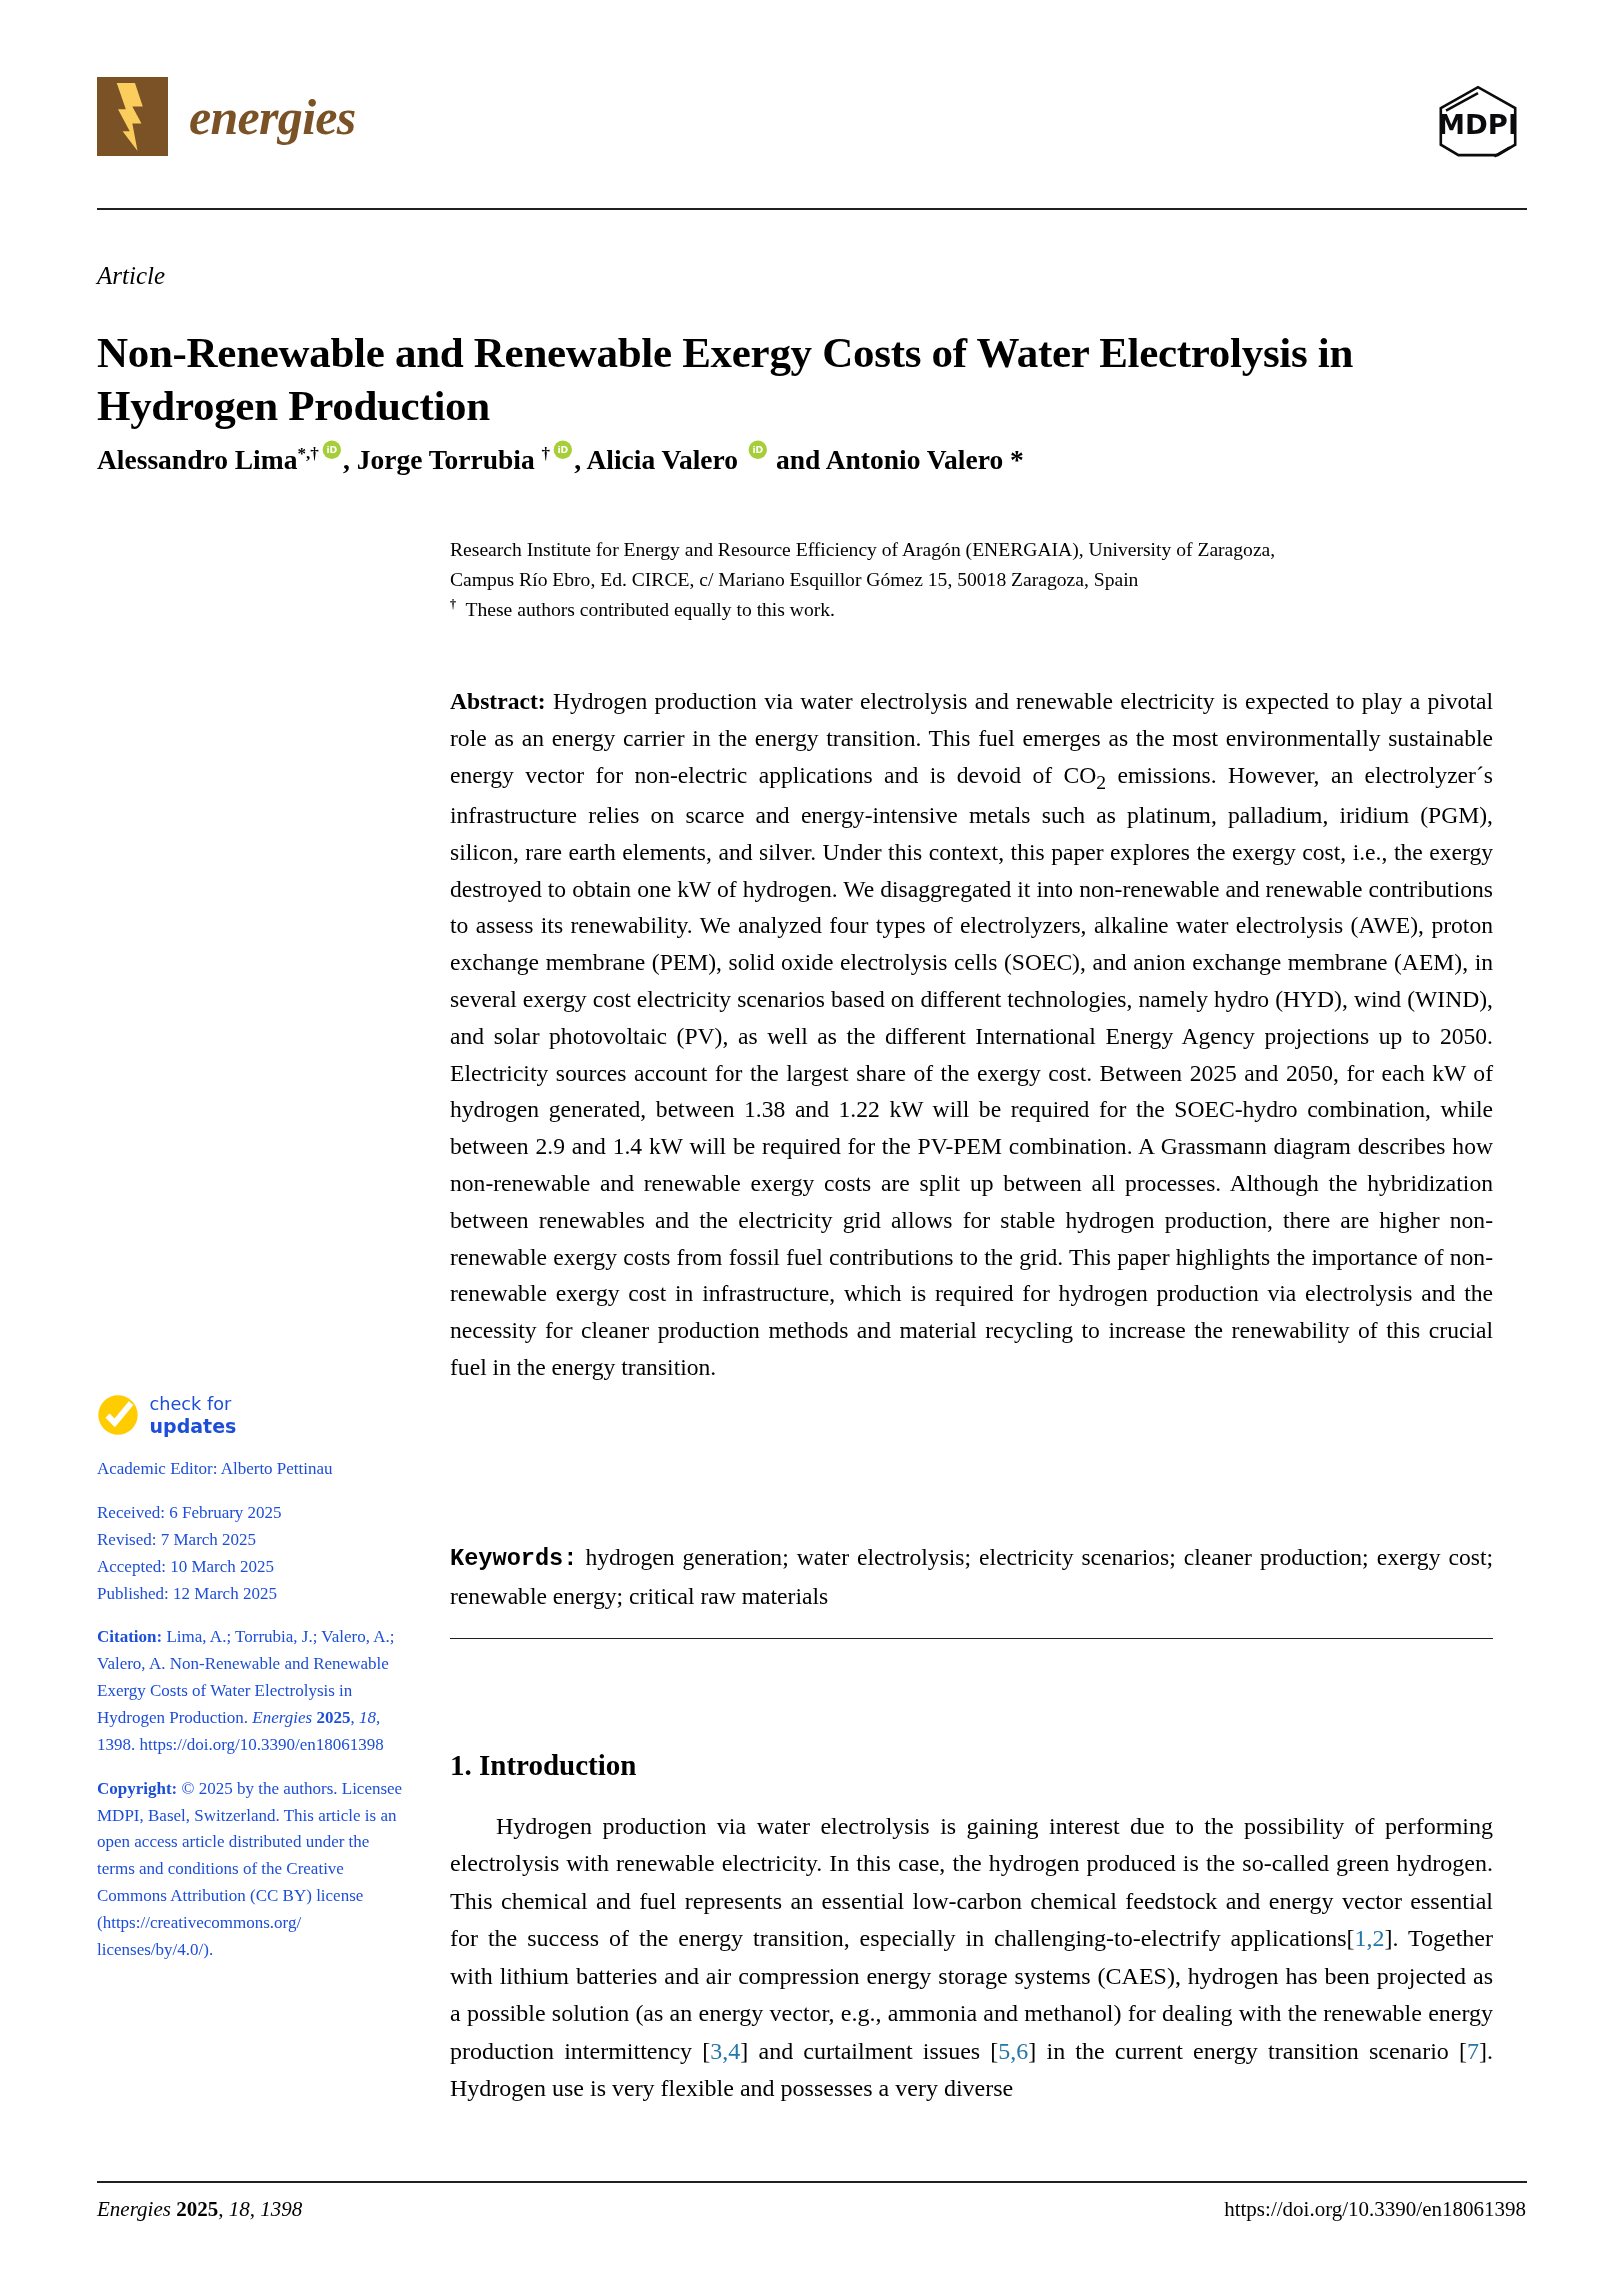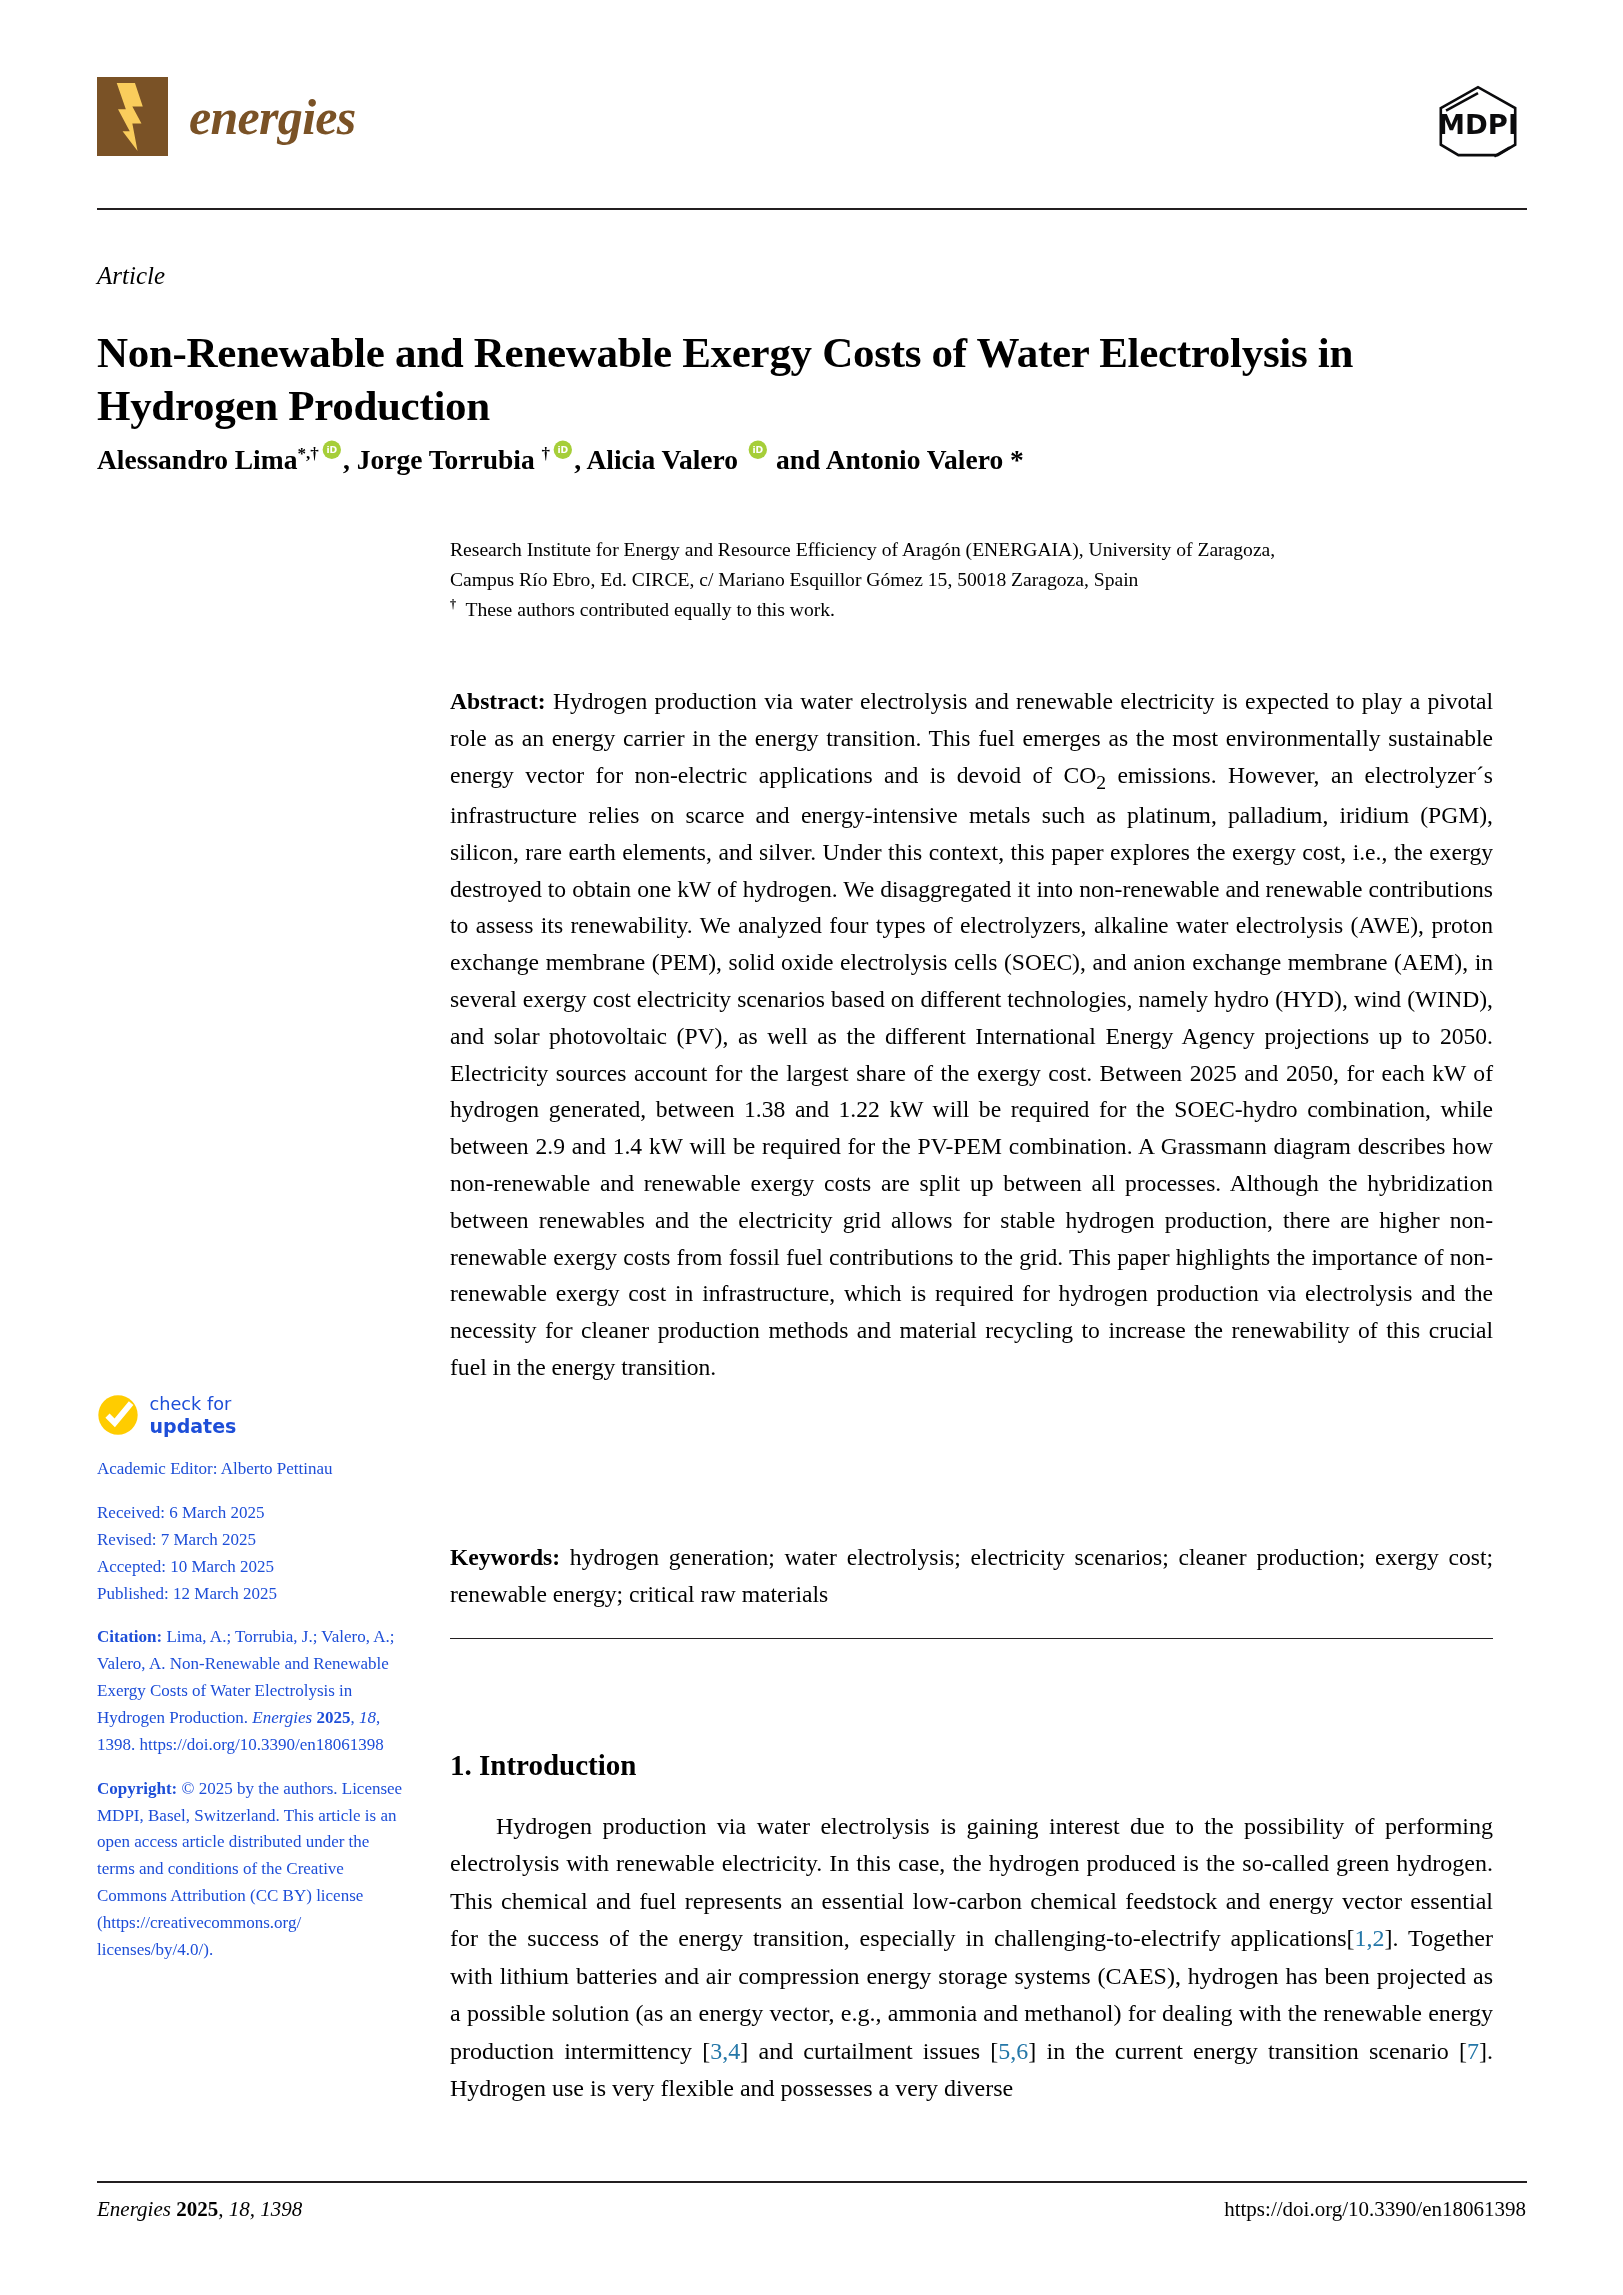--- a/index.html
+++ b/index.html
@@ -144,21 +144,21 @@
   .abstract b { font-weight: 700; }
   .keywords {
     position: absolute;
     left: 450px;
     top: 1539px;
     width: 1043px;
     font-size: 23.6px;
     line-height: 1.56;
     text-align: justify;
   }
-  .keywords b { font-weight: 700; }
+  .keywords b { font-weight: 700; font-family: Liberation Mono, monospace; }
 
   .rule-mid {
     position: absolute;
     left: 450px;
     top: 1638px;
     width: 1043px;
     height: 0;
     border-top: 1.3px solid #231f20;
   }
 
@@ -301,21 +301,21 @@
         <div class="cfu-l1">check for</div>
         <div class="cfu-l2">updates</div>
       </div>
     </div>
 
     <div class="side-block">
       <span class="side-line">Academic Editor: Alberto Pettinau</span>
     </div>
 
     <div class="side-block">
-      <span class="side-line">Received: 6 March 2025</span>
+      <span class="side-line">Received: 6 February 2025</span>
       <span class="side-line">Revised: 7 March 2025</span>
       <span class="side-line">Accepted: 10 March 2025</span>
       <span class="side-line">Published: 12 March 2025</span>
     </div>
 
     <div class="side-block"><b>Citation:</b><span>  Lima, A.; Torrubia, J.; Valero, A.; Valero, A. Non-Renewable and Renewable Exergy Costs of Water Electrolysis in Hydrogen Production.</span> <i>Energies</i> <b>2025</b>, <i>18</i><span>, 1398.  https://</span><span>doi.org/10.3390/en18061398</span></div>
 
     <div class="side-block"><b>Copyright:</b><span> © 2025 by the authors. Licensee MDPI, Basel, Switzerland. This article is an open access article distributed under the terms and conditions of the Creative Commons Attribution (CC BY) license (https://creativecommons.org/ licenses/by/4.0/).</span></div>
 
   </div>

